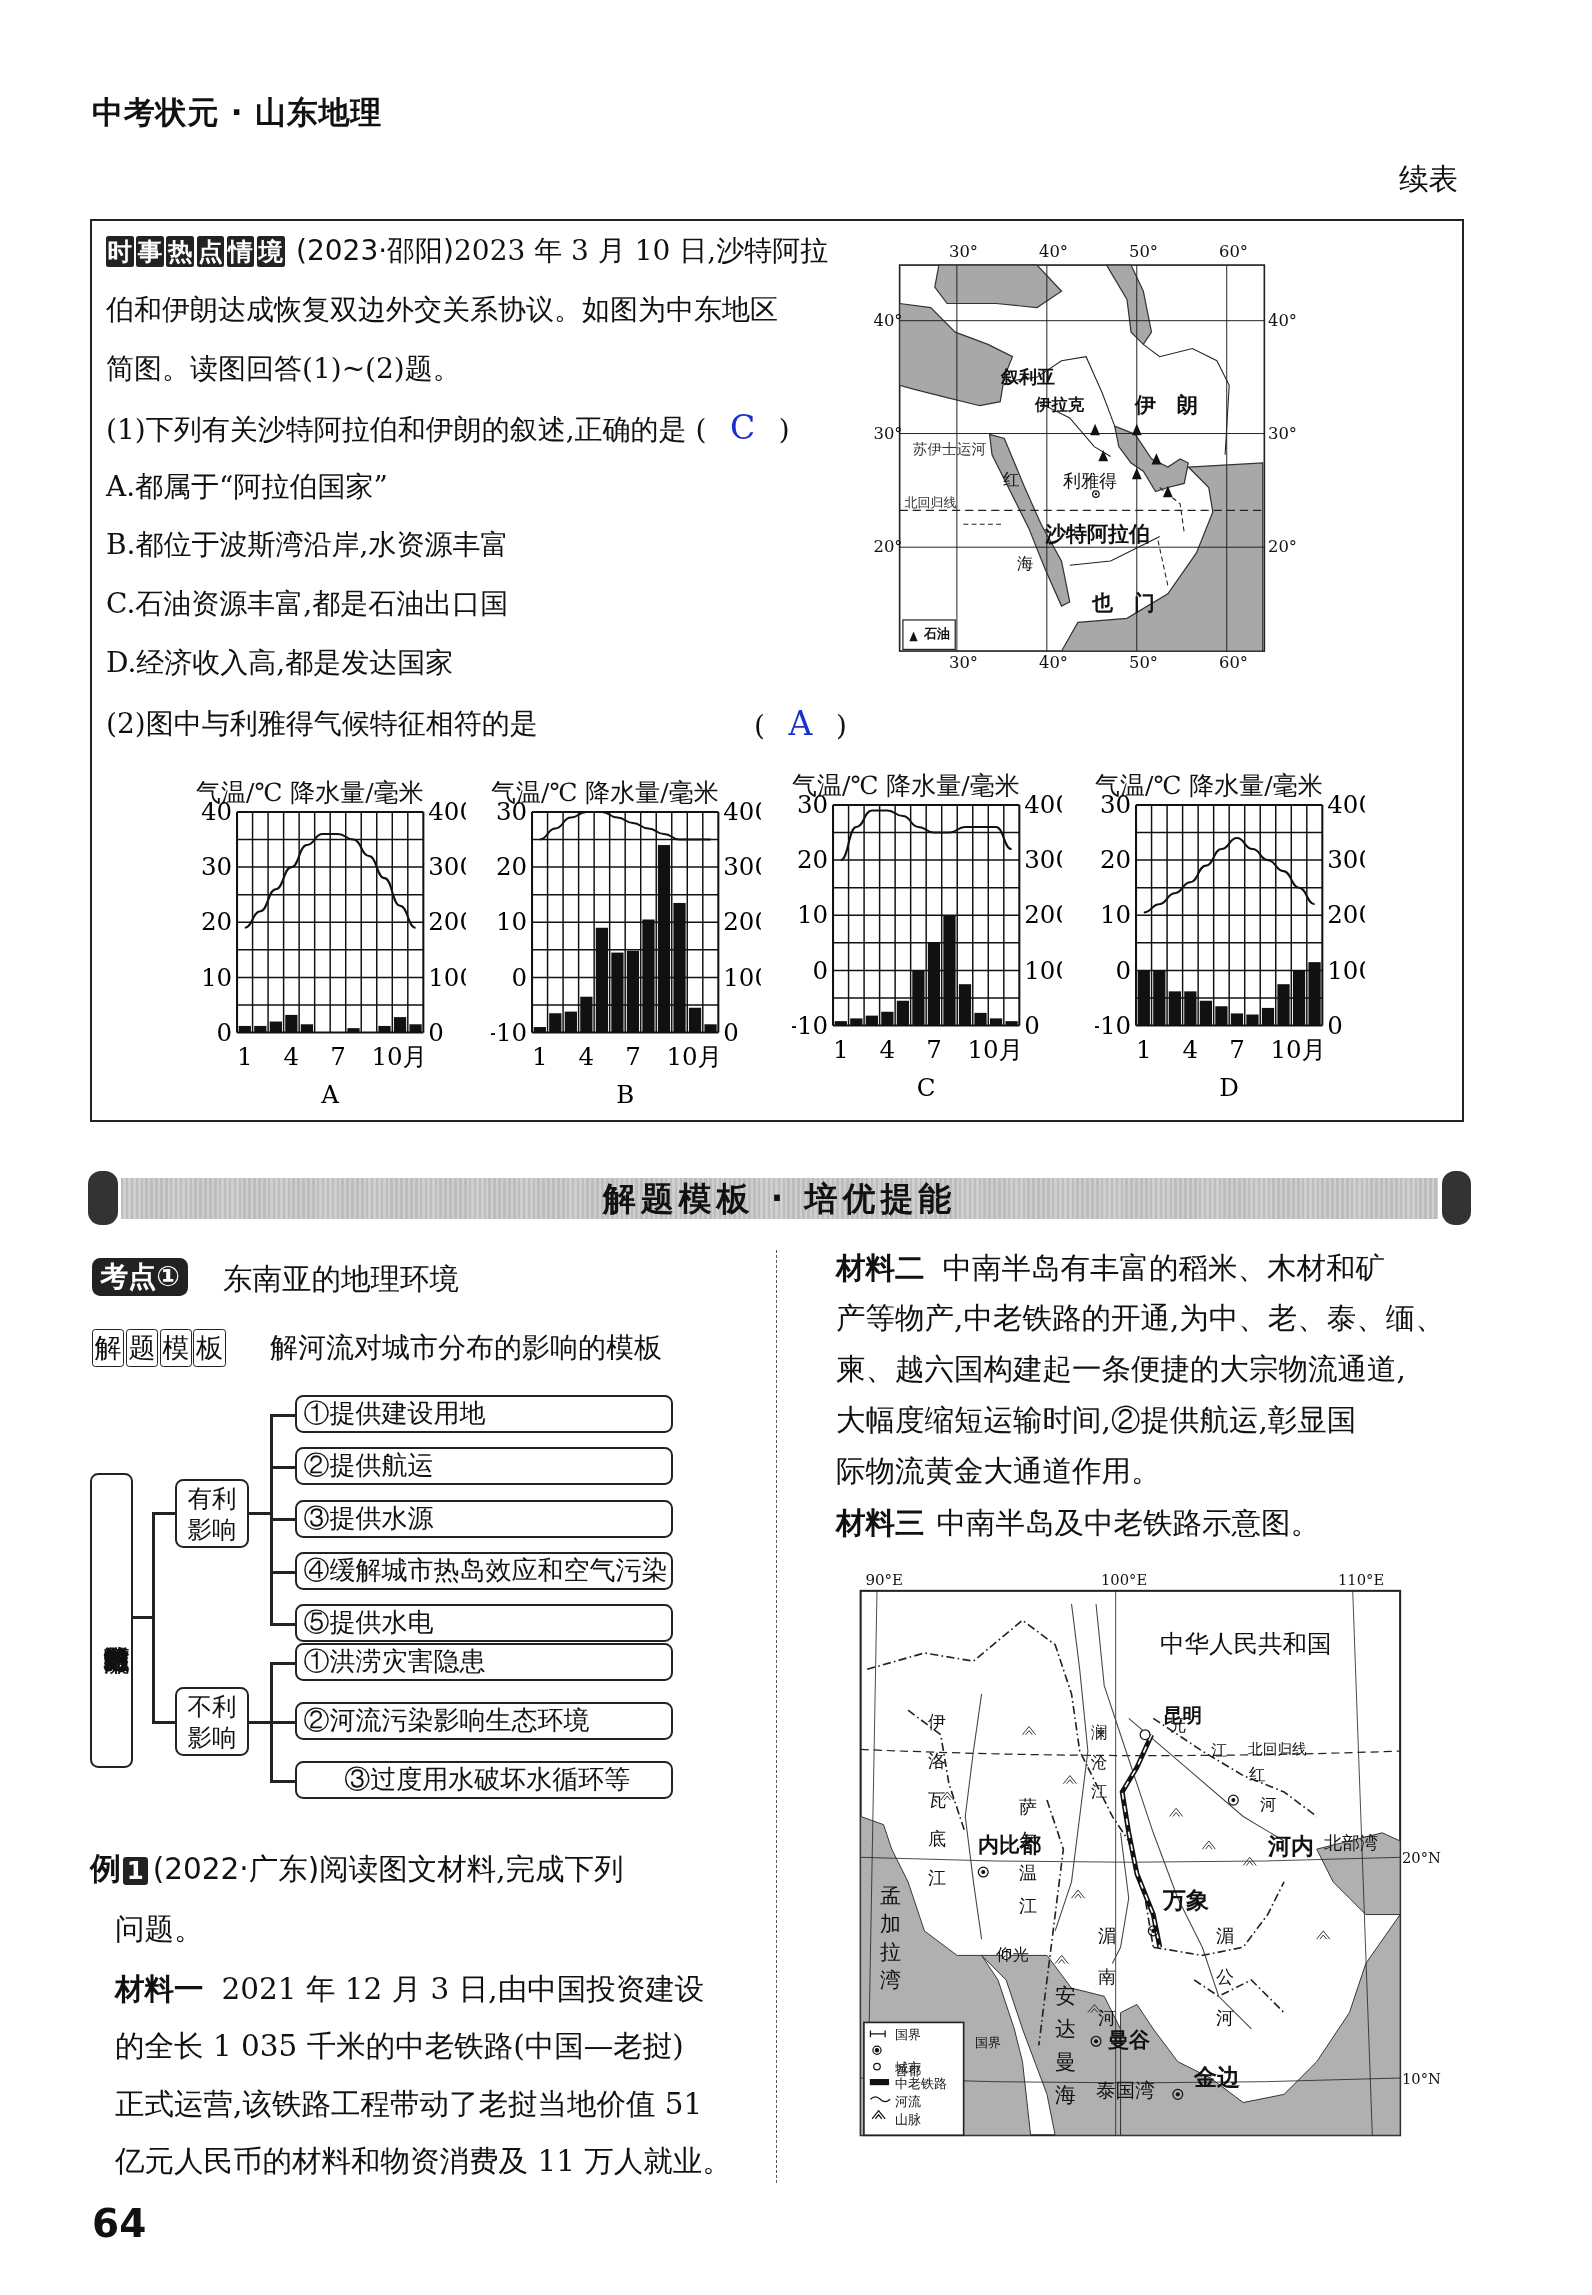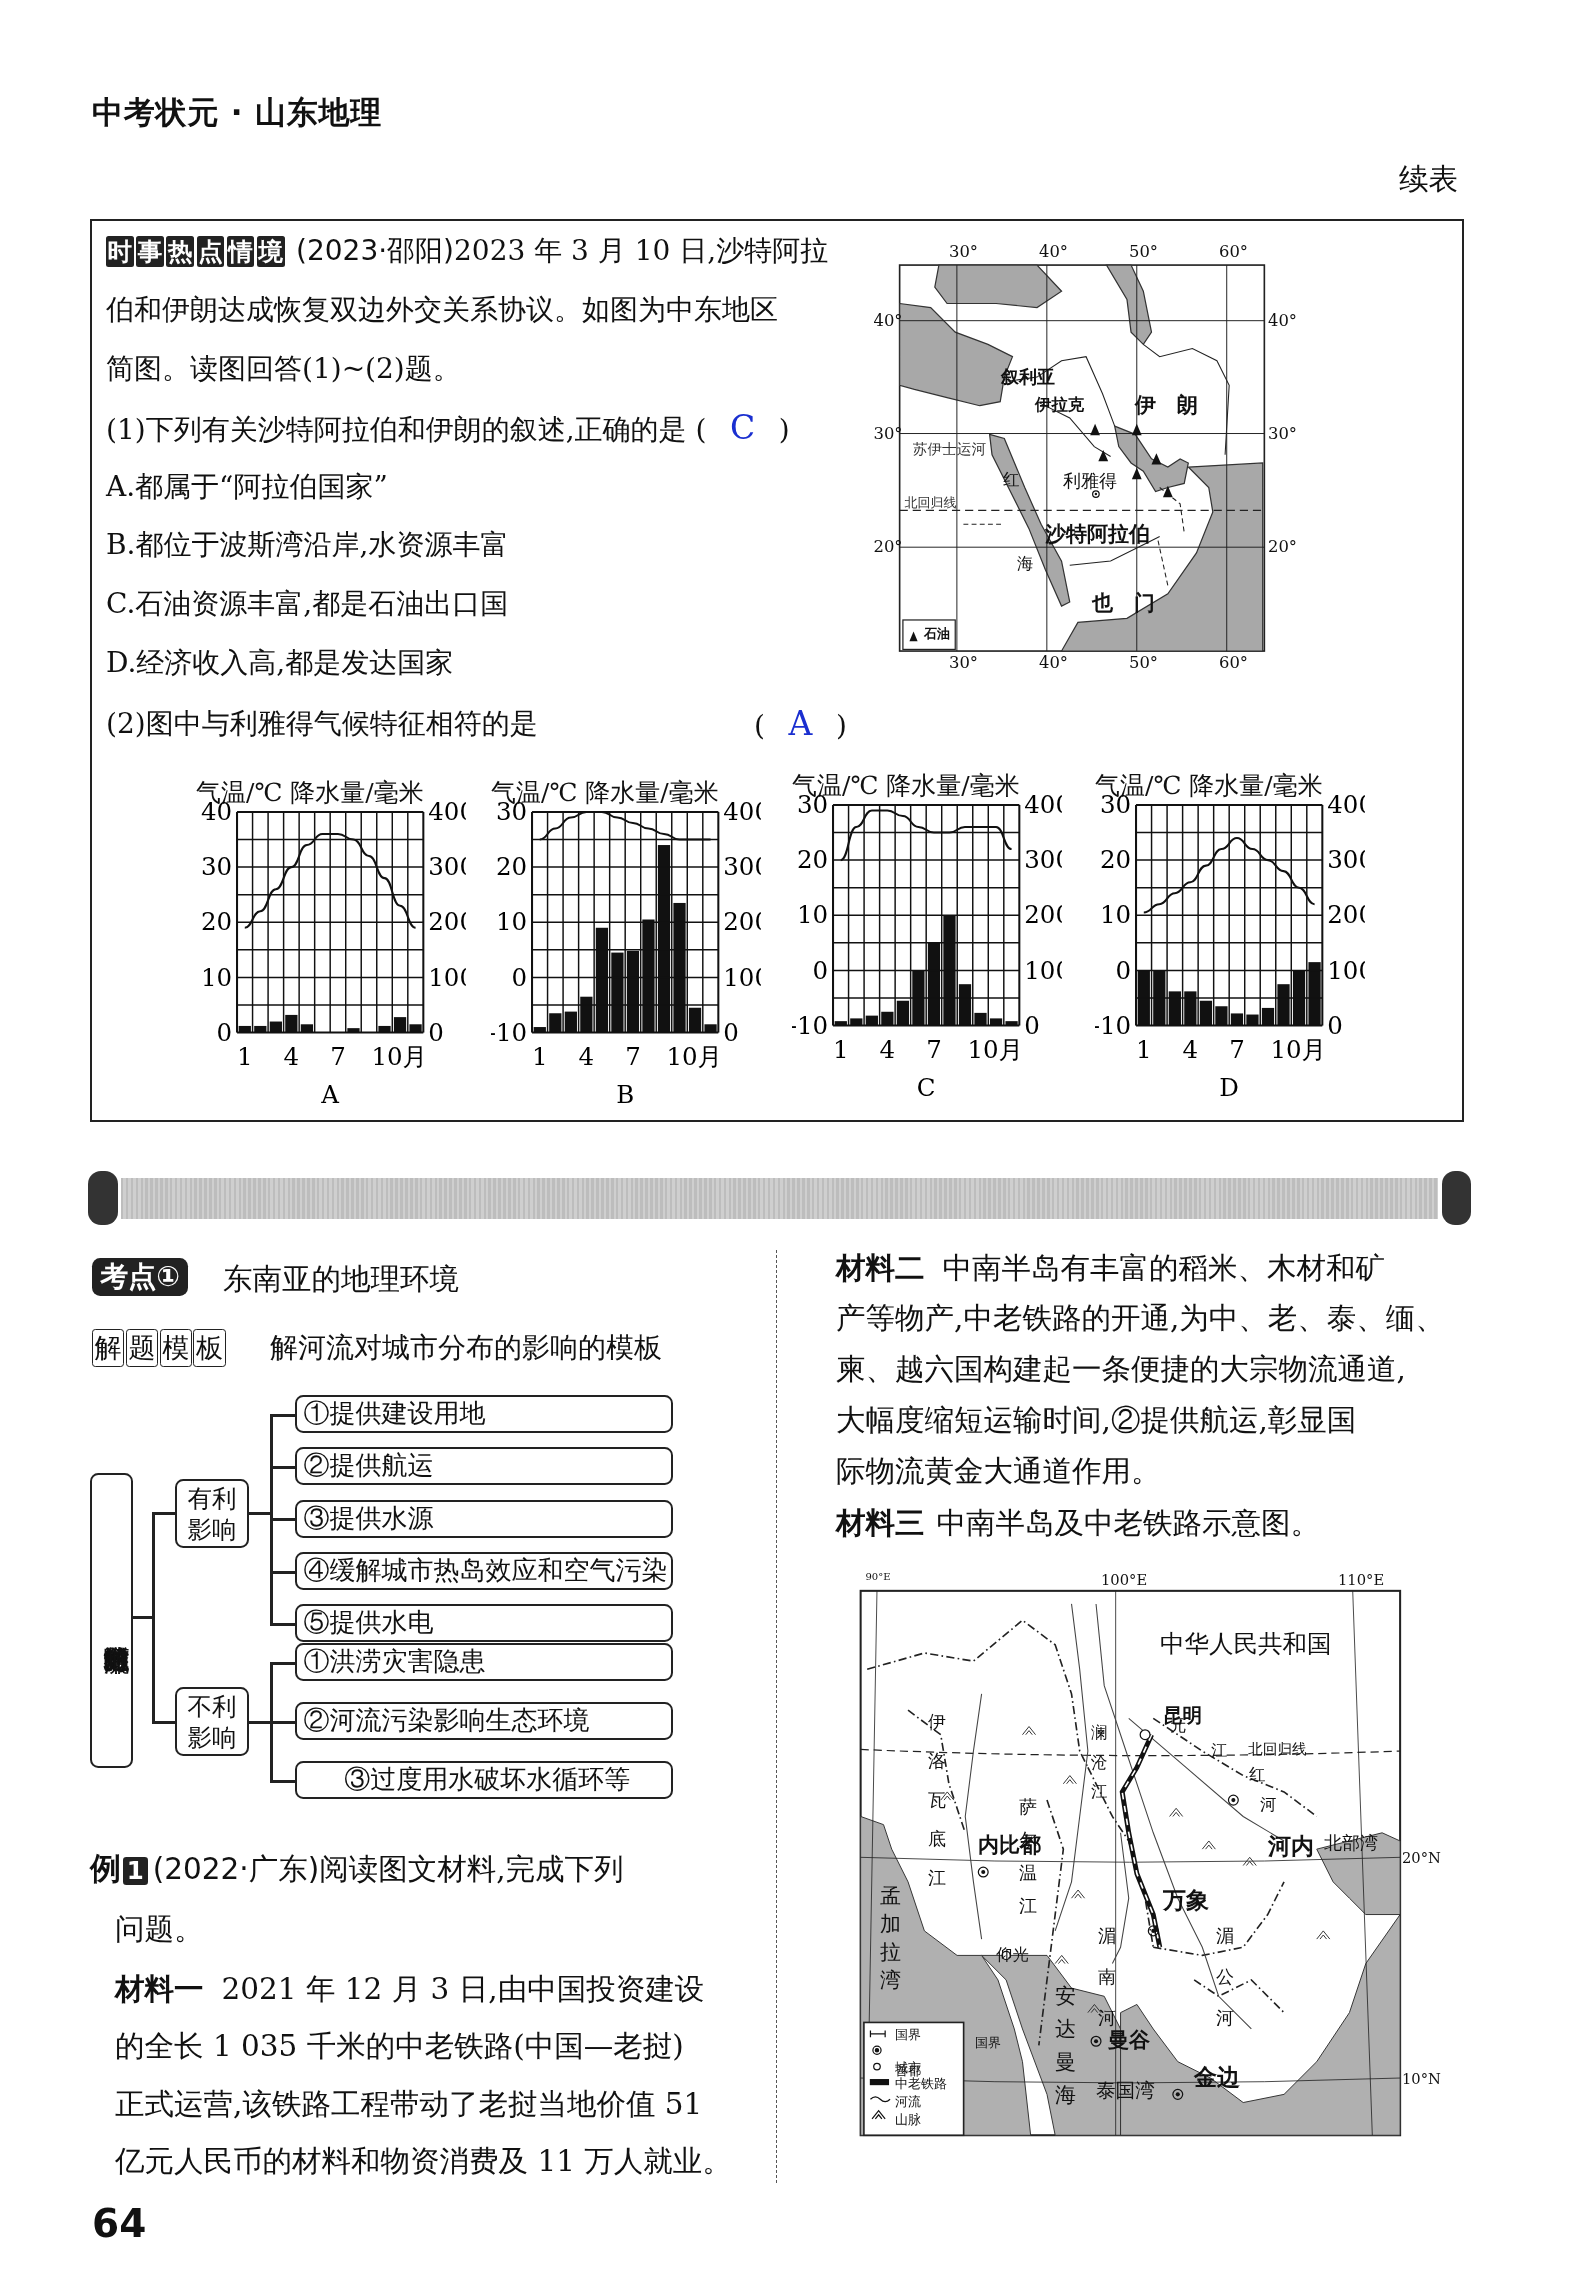--- a/index.html
+++ b/index.html
@@ -367,20 +367,21 @@
       <text x="173.5" y="354" text-anchor="middle" font-size="30" font-family="DejaVu Serif, serif">7</text>
       <text x="214.5" y="354" text-anchor="start" font-size="30" font-family="DejaVu Serif, serif">10月</text>
       <text x="164" y="400" text-anchor="middle" font-size="30" font-family="DejaVu Serif, serif">D</text>
     </svg>
   </div>
 
 <div class="abs banner">
   <div class="banner-bar"></div>
   <div class="banner-cap" style="left:0;"></div>
   <div class="banner-cap" style="right:0;"></div>
+  <div class="banner-title">解题模板 · 培优提能</div>
 </div>
 
 <div class="abs kp-badge">考点①</div>
 <div class="abs kp-title">东南亚的地理环境</div>
 
 <div class="abs tpl-tag">
   <span class="box">解</span><span class="box">题</span><span class="box">模</span><span class="box">板</span>
 </div>
 <div class="abs tpl-title">解河流对城市分布的影响的模板</div>
 
@@ -511,21 +512,21 @@
     <g stroke="#111" fill="none" stroke-width="1.5">
       <path d="M14,566 L32,566 M14,562 L14,570 M32,562 L32,570"></path>
       <circle cx="22" cy="586" r="5"></circle>
         <circle cx="22" cy="586" r="2" fill="#111"></circle>
       <circle cx="22" cy="606" r="4"></circle>
       <rect x="14" y="622" width="22" height="6" fill="#111"></rect>
       <path d="M14,646 q6,-6 12,0 t12,0"></path>
       <path d="M16,670 l8,-10 l8,10 M20,670 l4,-5 l4,5"></path>
     </g>
   </svg>
-  <div class="abs" style="left:6.5px;top:0;font-size:10px;">90°E</div>
+  <div class="abs" style="left:6.5px;top:0;font-size:15px;">90°E</div>
   <div class="abs" style="left:242px;top:0;font-size:14.7px;">100°E</div>
   <div class="abs" style="left:479px;top:0;font-size:14.7px;">110°E</div>
   <div class="abs" style="left:543px;top:278px;font-size:14.7px;">20°N</div>
   <div class="abs" style="left:543px;top:499px;font-size:14.7px;">10°N</div>
   <div class="abs lbl" style="left:301px;top:56px;font-size:24.5px;">中华人民共和国</div>
   <div class="abs lbl" style="left:304px;top:131px;font-size:19.6px;font-weight:bold;">昆明</div>
   <div class="abs lbl" style="left:389px;top:169px;font-size:14.7px;">北回归线</div>
   <div class="abs lbl" style="left:119px;top:260px;font-size:21px;font-weight:bold;">内比都</div>
   <div class="abs lbl" style="left:409px;top:260px;font-size:23px;font-weight:bold;">河内</div>
   <div class="abs lbl" style="left:465px;top:260px;font-size:18px;">北部湾</div>

